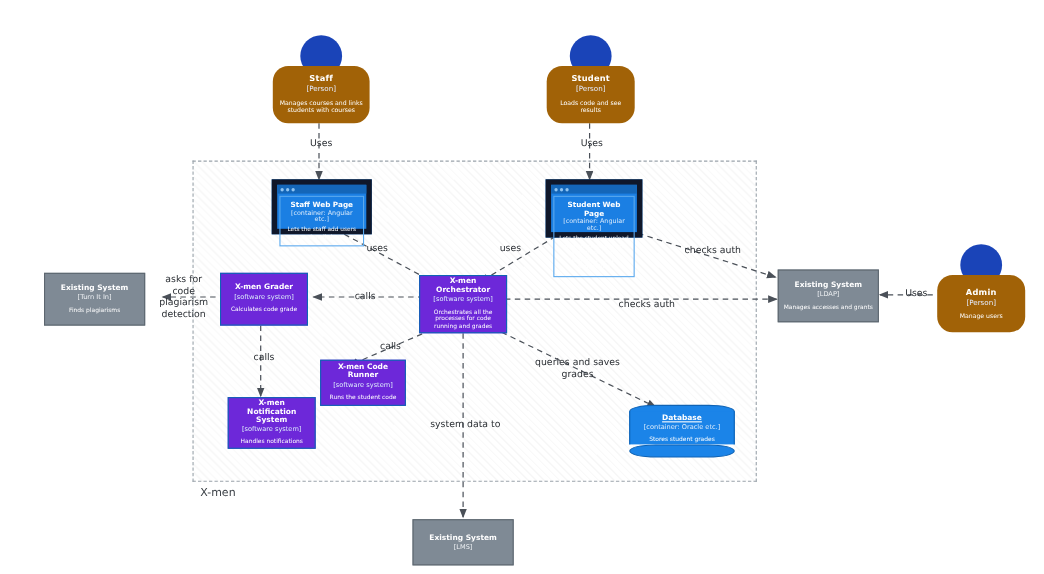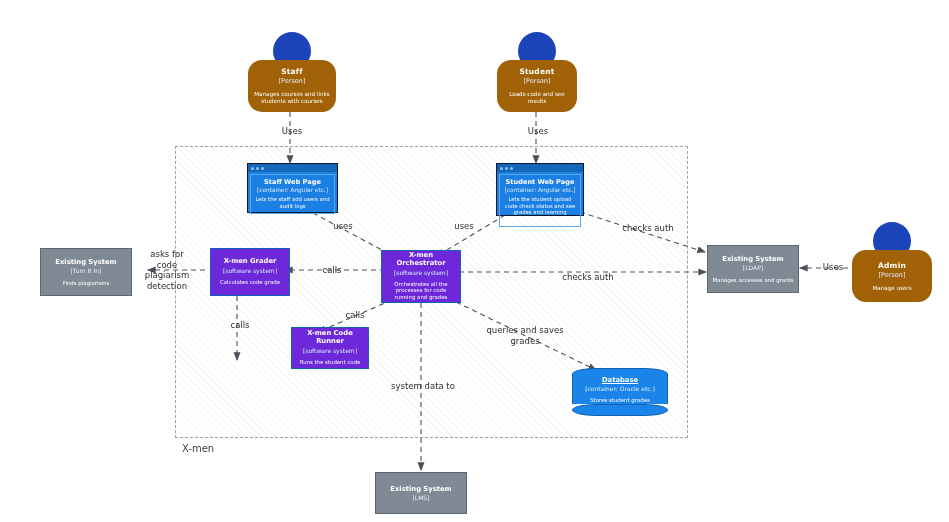--- a/index.html
+++ b/index.html
@@ -25,21 +25,21 @@
     position:absolute; left:0; top:28px; width:100%; height:52px;
     background:#a16207; border-radius:14px;
     display:flex; flex-direction:column; align-items:center; justify-content:center;
     padding:3px 4px; box-sizing:border-box;
   }
   .person .ttl { color:#fff; font-size:7.5px; font-weight:bold; letter-spacing:.2px; }
   .person .sub { color:#e5ecff; font-size:6.5px; margin-top:1px; }
   .person .desc { color:#fff; font-size:5.6px; text-align:center; margin-top:6px; line-height:1.25; }
 
   
-  .browser { background:#1b7fe3; border:1px solid #0f172a; }
+  .browser { background:#1b7fe3; border:5px solid #0f172a; }
   .browser .bar {
     height:8px; background:#1466b8; display:flex; align-items:center; gap:2px; padding-left:3px;
   }
   .browser .dot { width:3px; height:3px; border-radius:50%; background:#8fc4f2; }
   .browser .inner {
     padding:3px 4px 4px; display:flex; flex-direction:column; align-items:center;
     border:1px solid #5aa9ee; margin:2px; box-sizing:border-box;
   }
   .browser .ttl { color:#fff; font-size:6.6px; font-weight:bold; text-align:center; }
   .browser .sub { color:#d8e9fb; font-size:5.8px; text-align:center; margin-top:1px; }
@@ -202,40 +202,46 @@
     </div>
     <div class="inner">
       <div class="ttl">Student Web Page</div>
       <div class="sub">[container: Angular etc.]</div>
       <div class="desc">Lets the student upload code
 check status and see grades
 and learning courses suggestion</div>
     </div>
   </div>
 
-  <div class="node sysbox" style="left:210px; top:248px; width:80px; height:48px;">
+  <div class="node sysbox" style="left:200px; top:248px; width:80px; height:48px;">
     <div class="ttl">X-men Grader</div>
     <div class="sub">[software system]</div>
     <div class="desc">Calculates code grade</div>
   </div>
 
   <div class="node sysbox" style="left:381px; top:250px; width:80px; height:53px;">
     <div class="ttl">X-men Orchestrator</div>
     <div class="sub">[software system]</div>
     <div class="desc">Orchestrates all the
 processes for code running
 and grades</div>
   </div>
 
   <div class="node sysbox" style="left:291px; top:327px; width:78px; height:42px;">
     <div class="ttl">X-men Code Runner</div>
     <div class="sub">[software system]</div>
     <div class="desc">Runs the student code</div>
   </div>
 
+  <div class="node sysbox" style="left:207px; top:361px; width:80px; height:47px;">
+    <div class="ttl" style="white-space:pre-line;">X-men Notification
+System</div>
+    <div class="sub">[software system]</div>
+    <div class="desc">Handles notifications</div>
+  </div>
 
   <div class="node db" style="left:572px; top:368px; width:96px; height:48px;">
     <div class="top"></div>
     <div class="mid">
       <div class="ttl">Database</div>
       <div class="sub">[container: Oracle etc.]</div>
       <div class="desc">Stores student grades</div>
     </div>
     <div class="bot"></div>
   </div>

